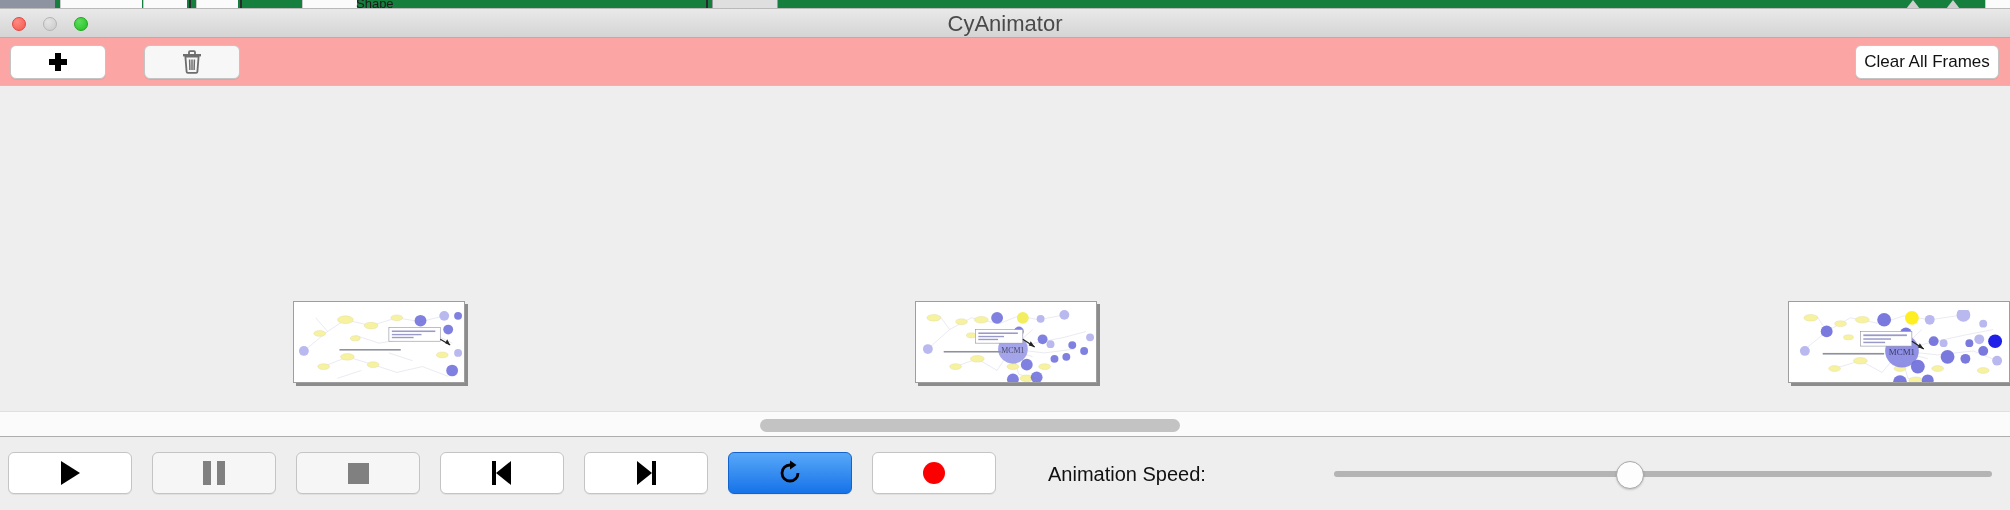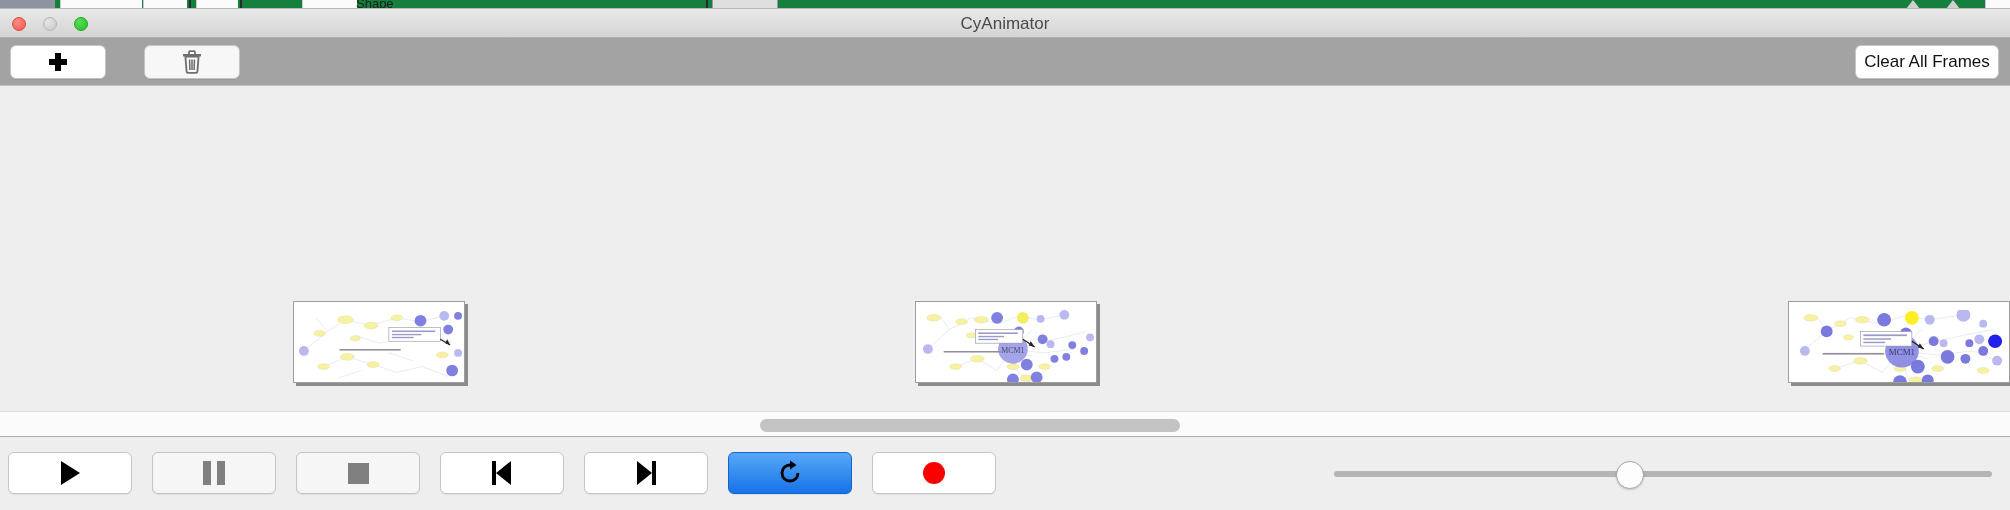--- a/index.html
+++ b/index.html
@@ -26,34 +26,34 @@
 
   
   #titlebar {
     position: absolute; left: 0; top: 9px; width: 2010px; height: 29px;
     background: linear-gradient(to bottom, #e9e9e9 0%, #d4d4d4 100%);
     border-bottom: 1px solid #b0b0b0;
   }
   #window-title {
     position: absolute; left: 0; top: 0; width: 100%;
     line-height: 29px; text-align: center;
-    font-size: 17px; color: #4a4a4a;
+    font-size: 22px; color: #4a4a4a;
   }
   .traffic {
     position: absolute; top: 8px; width: 14px; height: 14px;
     border-radius: 50%;
   }
   .traffic.close    { left: 12px; background: radial-gradient(circle at 35% 30%, #ff8a80, #f4584f); border:1px solid #e0463f; }
   .traffic.minimize { left: 43px; background: radial-gradient(circle at 35% 30%, #e4e4e4, #c9c9c9); border:1px solid #b5b5b5; }
   .traffic.maximize { left: 74px; background: radial-gradient(circle at 35% 30%, #5ddc5d, #20c020); border:1px solid #1ba81b; }
 
   
   #toolbar {
     position: absolute; left: 0; top: 38px; width: 2010px; height: 48px;
-    background: #a3a3a3;
+    background: #fca5a5;
     border-bottom: 1px solid #c2c2c2;
   }
   .tb-btn {
     position: absolute; top: 7px; height: 34px;
     border: 1px solid #c4c4c4; border-radius: 6px;
     background: #ffffff;
     display: flex; align-items: center; justify-content: center;
     box-shadow: 0 1px 0 rgba(0,0,0,0.06);
     cursor: pointer;
   }
@@ -479,18 +479,19 @@
     <svg width="28" height="28" viewBox="0 0 28 28">
       <path d="M22 14 A8 8 0 1 1 14 6" fill="none" stroke="#000" stroke-width="2.8" stroke-linecap="butt"></path>
       <polygon points="14,1.5 14,10.5 20.5,6" fill="#000"></polygon>
     </svg>
   </div>
 
   <div class="ctl-btn" id="btn-record">
     <span class="g-record"></span>
   </div>
 
+  <div id="speed-label">Animation Speed:</div>
 
   <div id="speed-slider">
     <div id="speed-track"></div>
     <div id="speed-thumb" style="left: 282.1px;"></div>
   </div>
 </div>
 
 </body></html>

